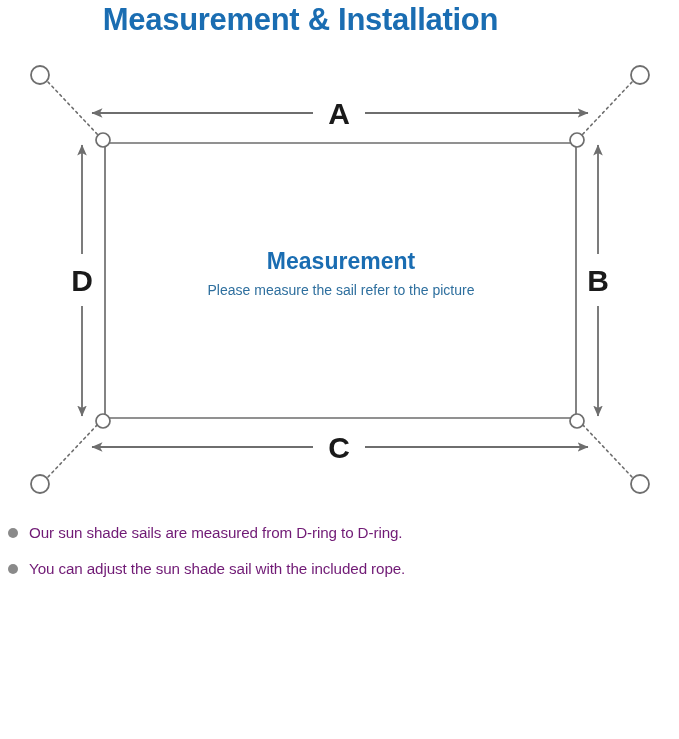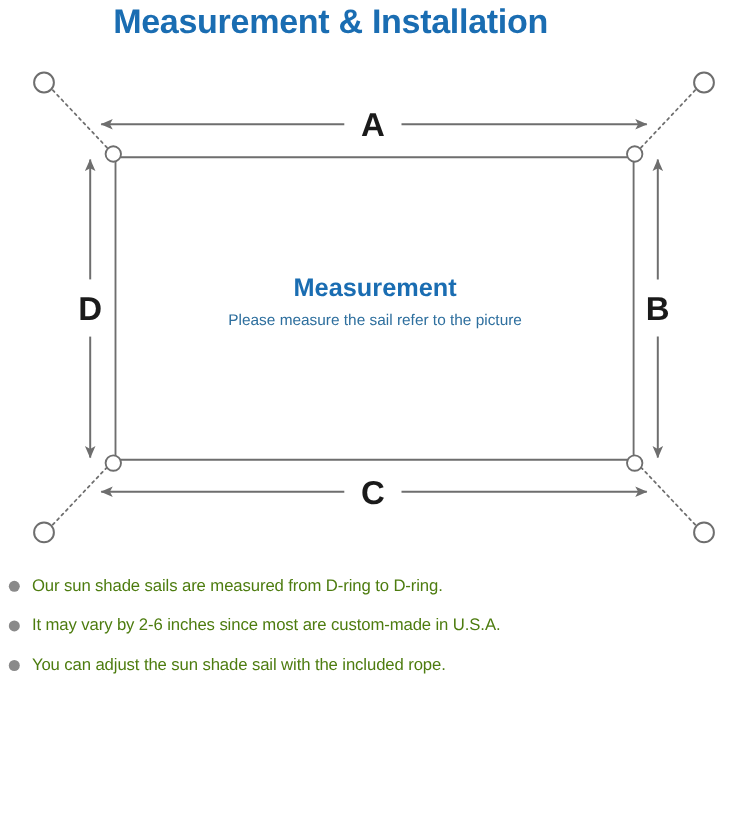--- a/index.html
+++ b/index.html
@@ -83,21 +83,21 @@
     background: #8a8a8a;
     margin-top: 6px;
     margin-right: 11px;
   }
 
   .note-text {
     flex: 1 1 auto;
     font-family: "Liberation Sans", sans-serif;
     font-size: 15.2px;
     line-height: 21px;
-    color: #4d7c0f;
+    color: #701a75;
     letter-spacing: -0.1px;
   }
 </style>
 </head>
 <body>
 
 <div id="page-title">Measurement &amp; Installation</div>
 
 <div id="diagram">
   <svg width="679" height="475" viewBox="0 0 679 475" xmlns="http://www.w3.org/2000/svg">
@@ -162,19 +162,15 @@
   </svg>
 </div>
 
 <div id="notes">
   <div class="note-row">
     <span class="note-bullet"></span>
     <span class="note-text">Our sun shade sails are measured from D-ring to D-ring.</span>
   </div>
   <div class="note-row">
     <span class="note-bullet"></span>
-    <span class="note-text">It may vary by 2-6 inches since most are custom-made in U.S.A.</span>
-  </div>
-  <div class="note-row">
-    <span class="note-bullet"></span>
     <span class="note-text">You can adjust the sun shade sail with the included rope.</span>
   </div>
 </div>
 
 </body></html>

